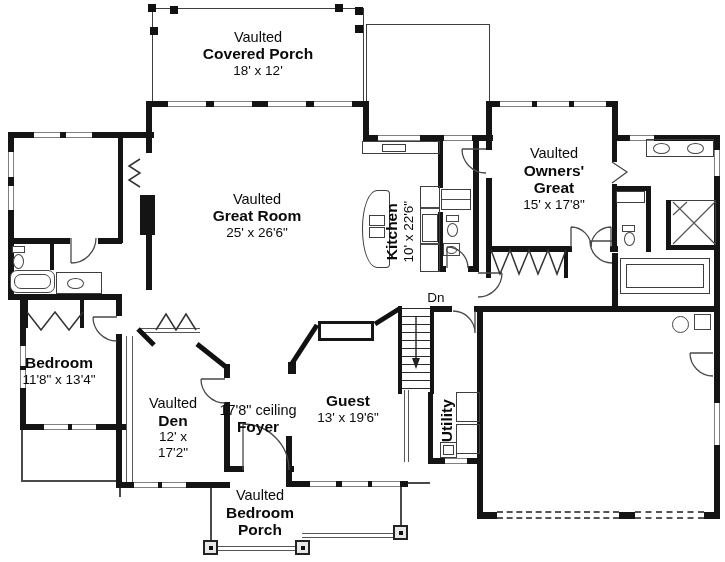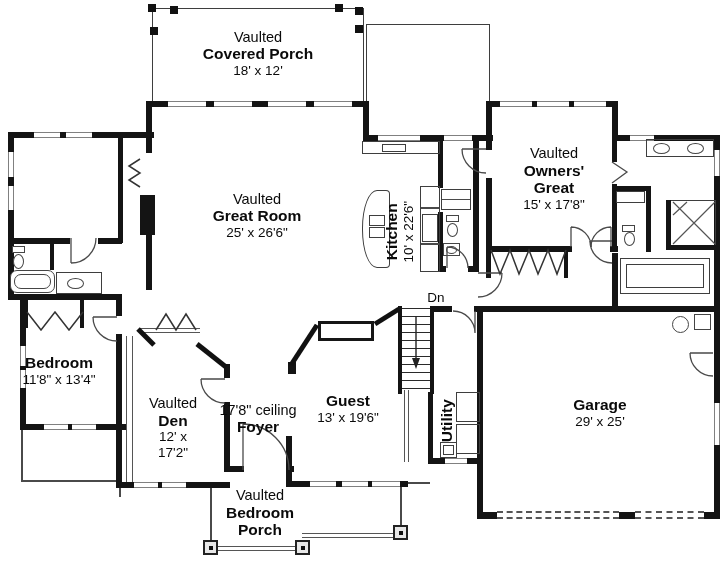--- a/index.html
+++ b/index.html
@@ -273,23 +273,19 @@
   <div class="lbl" style="left:300px;top:390px;width:96px;height:38px">
     <span class="nm">Guest</span>
     <span class="dim">13' x 19'6"</span>
   </div>
   <div class="lbl" style="left:415px;top:392px;width:64px;height:58px">
     <span class="nm rot">Utility</span>
   </div>
   <div class="lbl" style="left:420px;top:290px;width:32px;height:15px">
     <span class="dim">Dn</span>
   </div>
-  <div class="lbl" style="left:548px;top:394px;width:104px;height:38px">
-    <span class="nm">Garage</span>
-    <span class="dim">29' x 25'</span>
-  </div>
   <div class="lbl" style="left:208px;top:484px;width:104px;height:58px">
     <span class="vt">Vaulted</span>
     <span class="nm">Bedroom</span>
     <span class="nm">Porch</span>
   </div>
 
 </div>
 
 </body></html>

